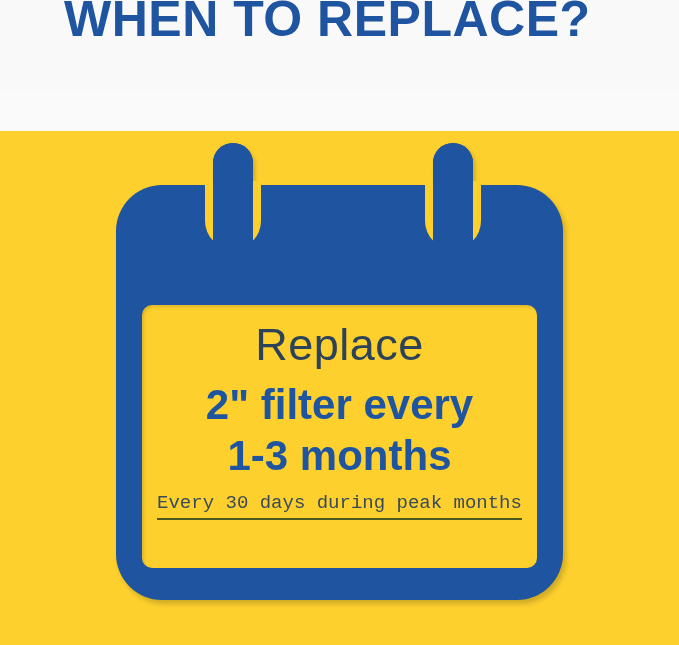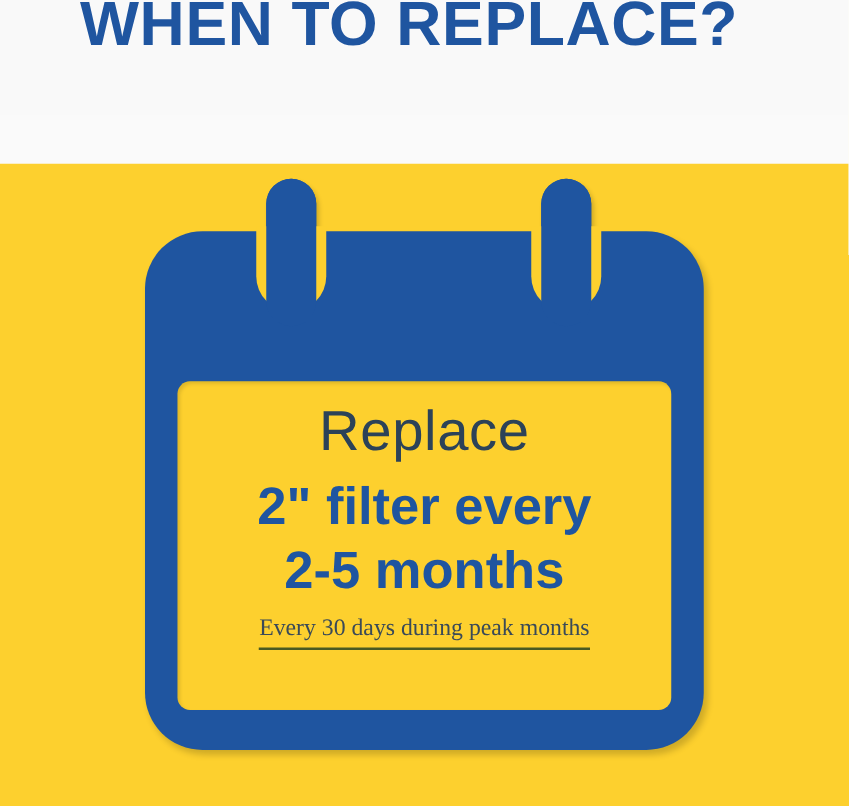--- a/index.html
+++ b/index.html
@@ -150,21 +150,21 @@
     color: #1F55A0;
     letter-spacing: 0px;
     white-space: nowrap;
     margin-top: 6px;
   }
   .line-main.second {
     margin-top: 0px;
   }
 
   .line-note {
-    font-family: Liberation Serif, serif;
+    font-family: Liberation Mono, monospace;
     font-weight: normal;
     font-size: 19px;
     line-height: 24px;
     color: #3A4A58;
     white-space: nowrap;
     margin-top: 10px;
     padding-bottom: 3px;
     border-bottom: 2px solid #4A5A22;
   }
 </style>
@@ -188,20 +188,20 @@
         <div class="notch notch-left"></div>
         <div class="notch notch-right"></div>
       </div>
 
       <div class="ring-top left"></div>
       <div class="ring-top right"></div>
 
       <div class="cal-page">
         <div class="line-replace">Replace</div>
         <div class="line-main">2" filter every</div>
-        <div class="line-main second">2-5 months</div>
+        <div class="line-main second">1-3 months</div>
         <div class="line-note">Every 30 days during peak months</div>
       </div>
 
     </div>
   </div>
 
 </div>
 
 </body></html>

